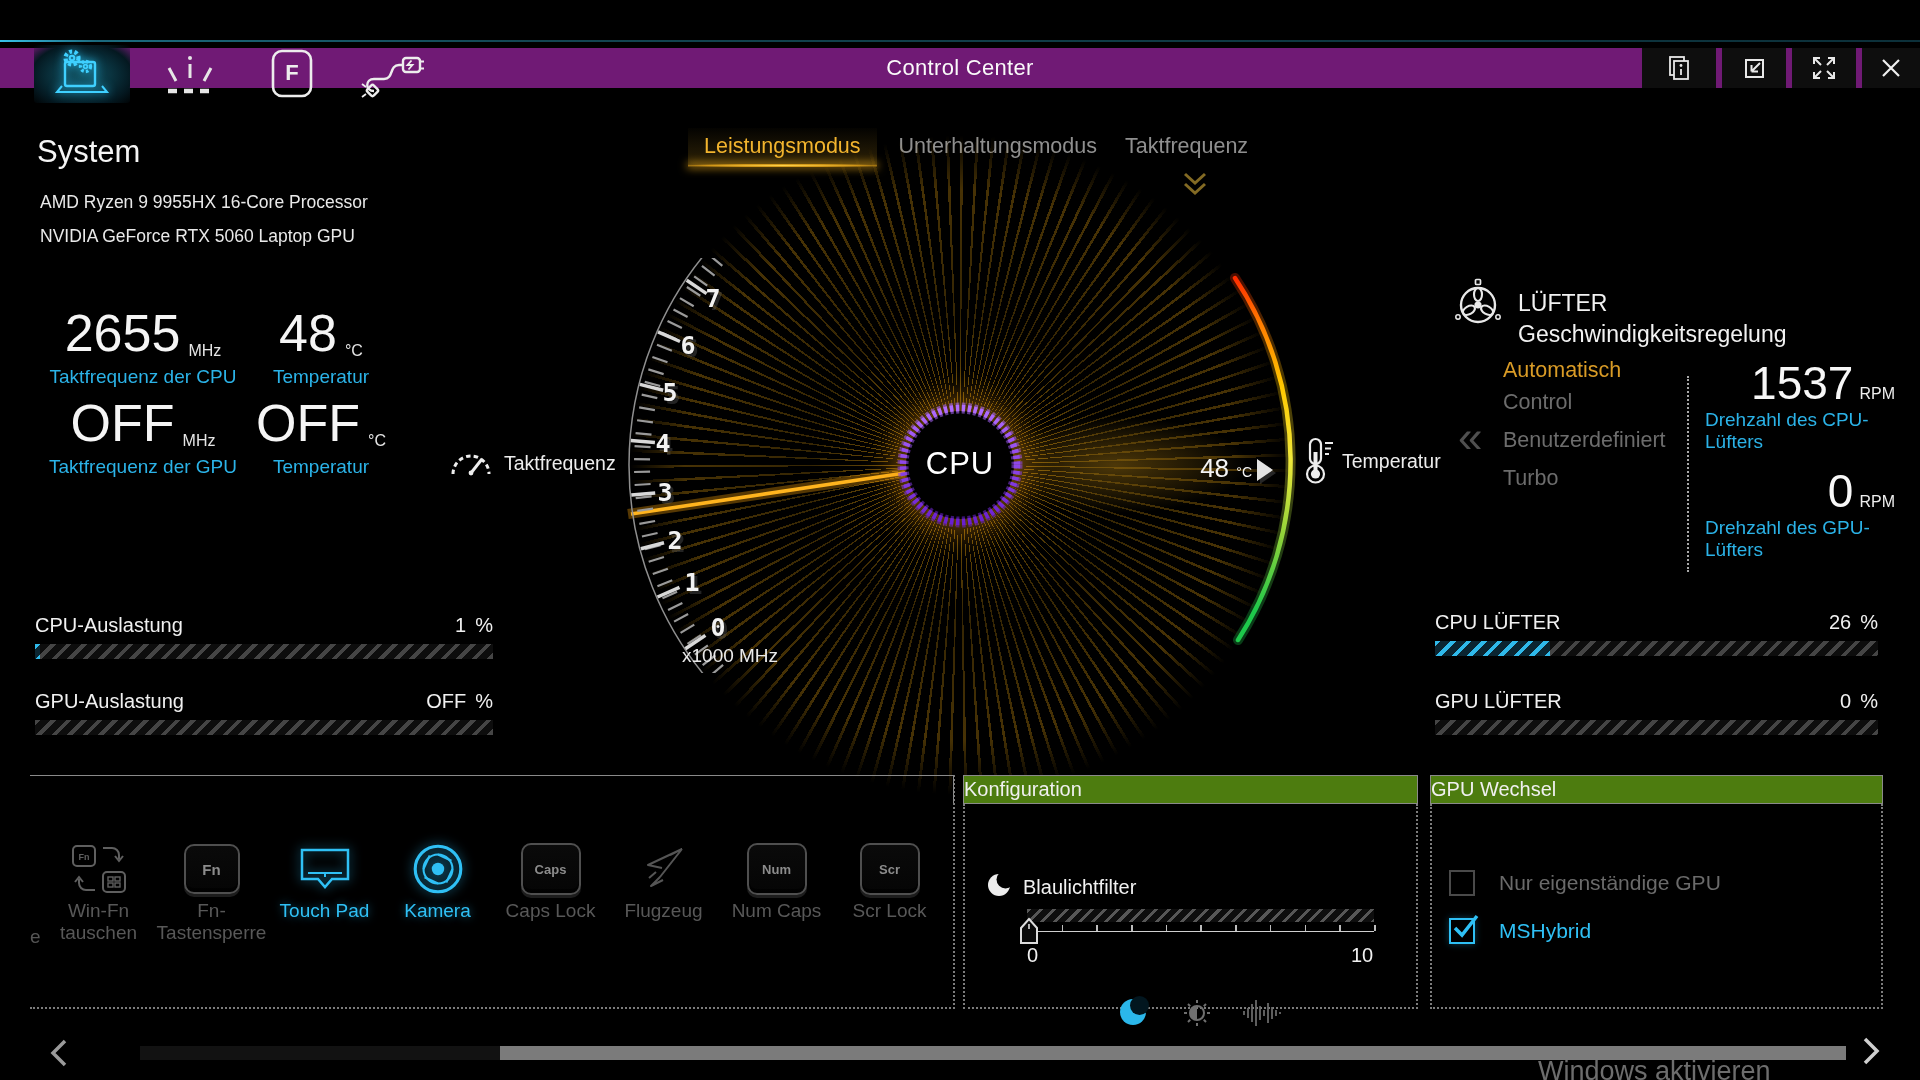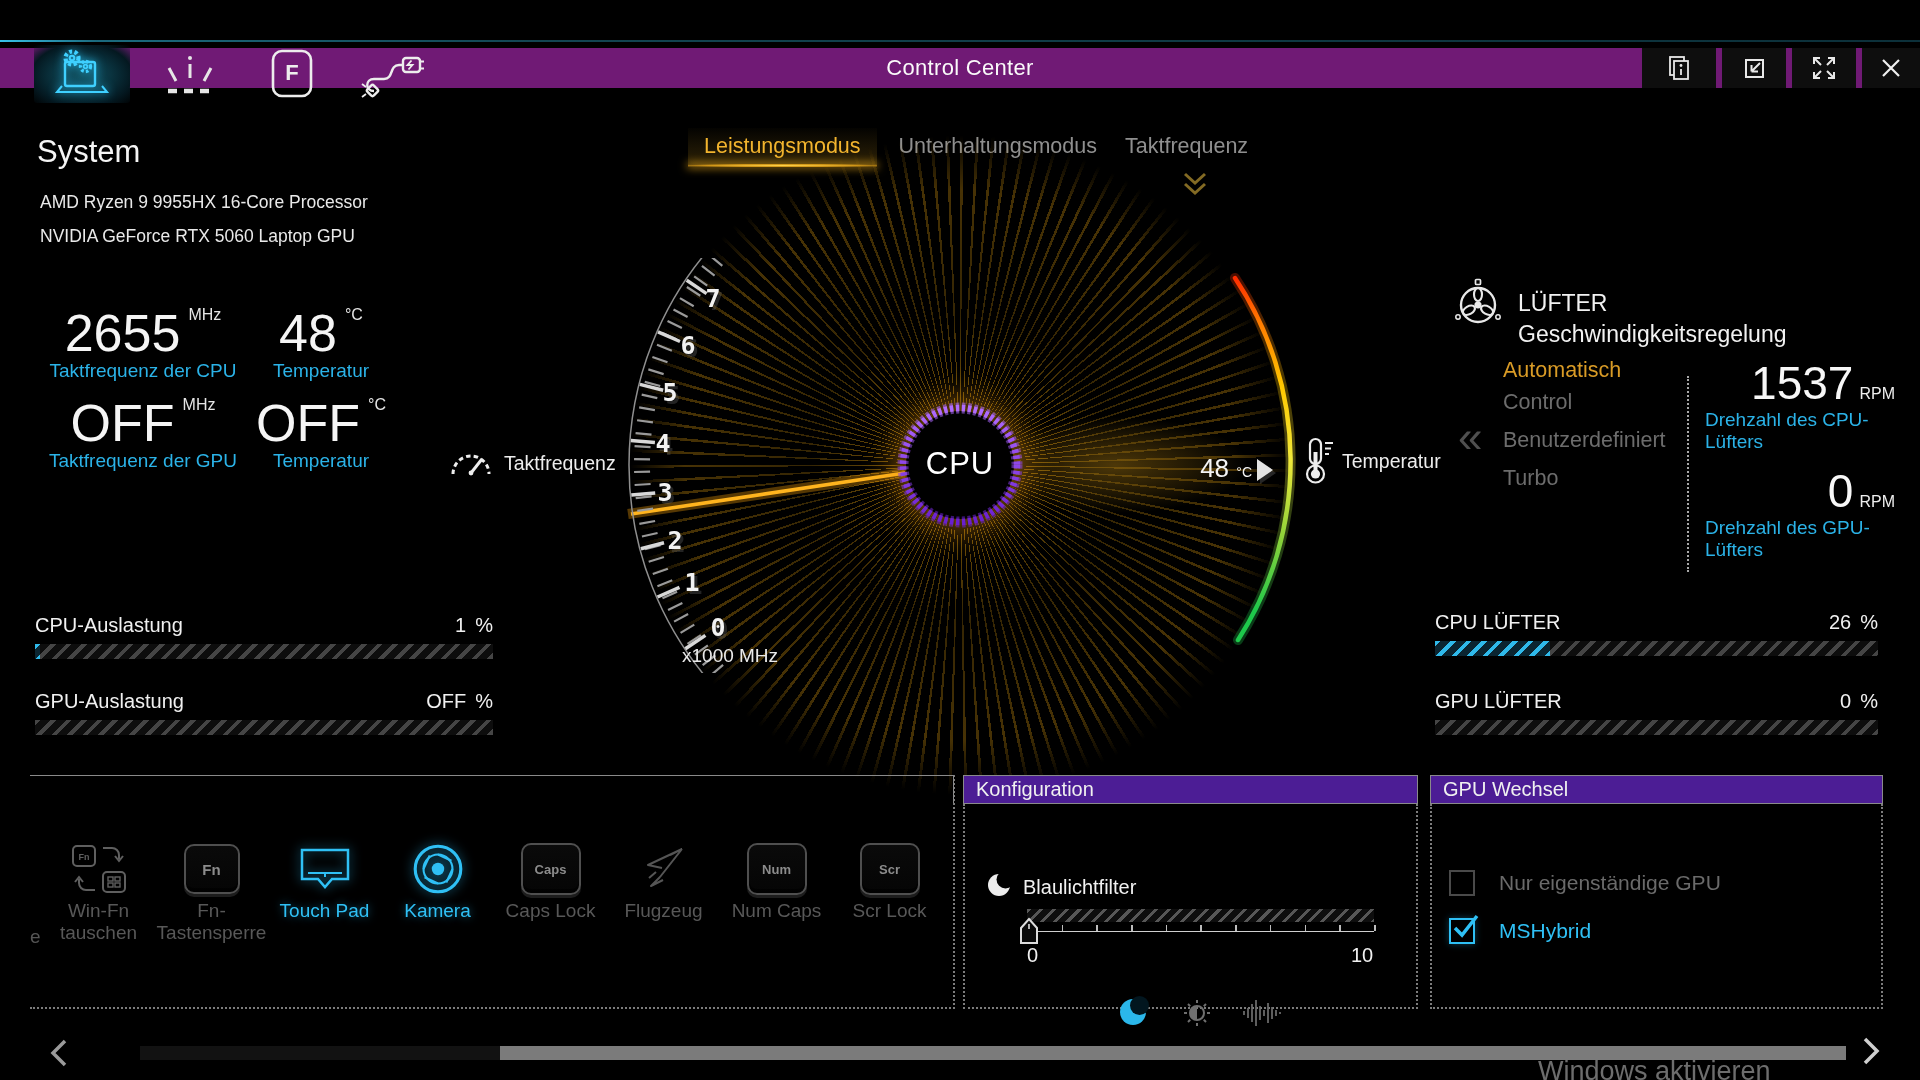--- a/index.html
+++ b/index.html
@@ -20,24 +20,24 @@
   #tab-active{left:34px;width:96px;border-radius:3px;
     background:radial-gradient(ellipse at 50% 52%,#10505f 0%,#0a3440 42%,#041820 74%,rgba(0,0,0,0) 100%);}
   #tab-active svg{filter:drop-shadow(0 0 5px rgba(40,190,240,.9));}
   .tabtile.plain{width:80px;}
 
   
   #sys-head{left:37px;top:134px;font-size:31px;font-weight:300;color:#f5f5f5;}
   .devline{left:40px;top:0;font-size:17.5px;color:#e9e9e9;font-weight:300;}
   .statrow{left:40px;display:flex;}
   .statcell{display:flex;flex-direction:column;align-items:center;}
-  .statnum{display:flex;align-items:flex-start;gap:8px;font-weight:200;}
+  .statnum{display:flex;align-items:flex-end;gap:8px;font-weight:200;}
   .statnum .v{font-size:52px;line-height:54px;color:#f5f5f5;}
   .statnum .u{font-size:16px;color:#e5e5e5;}
-  .statlab{font-size:19px;color:#2bb3e8;margin-top:0;}
+  .statlab{font-size:19px;color:#2bb3e8;margin-top:6px;}
 
   .meter{position:absolute;}
   .meter-head{display:flex;justify-content:space-between;align-items:baseline;font-size:20px;color:#f0f0f0;font-weight:300;}
   .meter-val{display:flex;gap:9px;}
   .meter-bar{margin-top:7px;height:15px;
     background:repeating-linear-gradient(135deg,#454545 0 4px,#0d0d0d 4px 11px);}
   .meter-fill{height:100%;background:repeating-linear-gradient(135deg,#2fb9ea 0 4px,#0b2531 4px 11px);}
 
   
   #modes{left:688px;top:128px;display:flex;gap:16px;align-items:flex-end;}
@@ -75,22 +75,22 @@
   .fanopt{left:1503px;font-size:21.5px;color:#6c6c6c;cursor:pointer;font-weight:300;}
   .fanopt.active{color:#d99b26;}
   #fan-back{left:1458px;top:420px;font-size:44px;line-height:34px;color:#4f4f4f;}
   #fan-sep{left:1687px;top:376px;height:196px;border-left:2px dotted #a8a8a8;}
   .rpmnum{display:flex;justify-content:flex-end;align-items:baseline;gap:6px;}
   .rpmnum .v{font-size:46px;font-weight:200;color:#f7f7f7;line-height:46px;}
   .rpmnum .u{font-size:16px;color:#eee;}
   .rpmlab{font-size:19px;color:#2bb3e8;line-height:22px;margin-top:3px;}
 
   
-  .panel-hdr{height:27px;border:1px solid #8a8a8a;background:#4c1d95;display:flex;align-items:center;
-    padding-left:12px;font-size:20px;font-weight:300;color:#f0f0f0;}
+  .panel-hdr{height:27px;border:1px solid #8a8a8a;background:#4d7c0f;display:flex;align-items:center;
+    font-size:20px;font-weight:300;color:#f0f0f0;}
   .panel-body{border:2px dotted #7c7c7c;border-top:none;}
   #left-panel{left:30px;top:775px;width:923px;height:232px;border-right:2px dotted #7c7c7c;border-bottom:2px dotted #7c7c7c;}
   #left-panel-hdr{left:30px;top:775px;width:923px;height:27px;border-top:1px solid #8a8a8a;border-right:1px solid #8a8a8a;}
   #shortcuts{left:42px;top:800px;display:flex;}
   .sc{width:113px;height:200px;display:flex;flex-direction:column;align-items:center;padding-top:38px;box-sizing:border-box;cursor:pointer;}
   .sc.on{background:radial-gradient(ellipse 75% 58% at 50% 40%,#0c2untain833 0%,#0b2733 0%,#071a22 48%,rgba(3,10,14,0) 80%);}
   .sc-icon{height:62px;display:flex;align-items:center;justify-content:center;}
   .sc-lab{font-size:19px;line-height:21.5px;text-align:center;color:#585858;font-weight:300;}
   .sc.on .sc-lab{color:#2fc0f5;text-shadow:0 0 8px rgba(40,180,235,.55);}
   .keycap{border:2px solid #4f4f4f;border-radius:10px;display:flex;align-items:center;justify-content:center;

